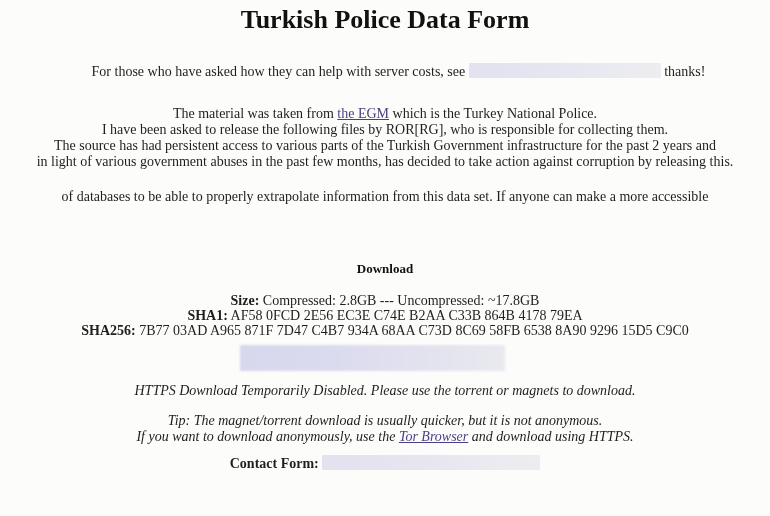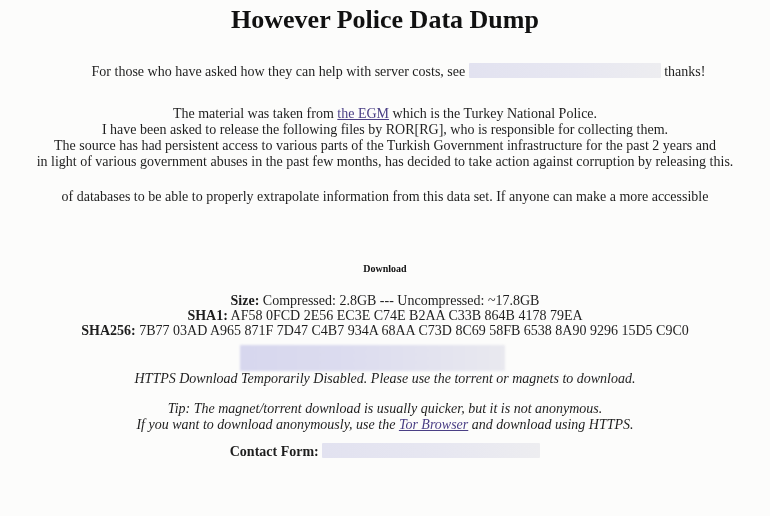--- a/index.html
+++ b/index.html
@@ -39,21 +39,21 @@
   .line {
     line-height: 16px;
   }
   a.link {
     color: #4a3f85;
     text-decoration: underline;
     cursor: pointer;
   }
   .dl-heading {
     margin-top: 56px;
-    font-size: 10px;
+    font-size: 13px;
     line-height: 16px;
     font-weight: bold;
     color: #111;
   }
   .dl-info {
     margin-top: 16px;
   }
   .dl-info .line {
     line-height: 15px;
   }
@@ -75,37 +75,38 @@
     height: 26px;
     transform: translateX(-13px);
     background: linear-gradient(90deg, #d7d7ee 0%, #dcdcef 40%, #e9e9ef 100%);
     filter: blur(1.2px);
   }
   .redact-contact {
     width: 218px;
     height: 15px;
   }
   .https-notice {
+    margin-top: 12px;
     font-style: italic;
   }
   .tip {
     margin-top: 14px;
     font-style: italic;
   }
   .contact-line {
     margin-top: 10px;
   }
   .bold { font-weight: bold; }
 </style>
 </head>
 <body>
 
 <div class="page">
 
-  <h1 class="title">However Police Data Dump</h1>
+  <h1 class="title">Turkish Police Data Form</h1>
 
   <div class="intro line">
     <span>For those who have asked how they can help with server costs, see</span>
     <span class="redact redact-intro"></span>
     <span>thanks!</span>
   </div>
 
   <div class="para-release">
     <div class="line">
       <span>The material was taken from</span>

